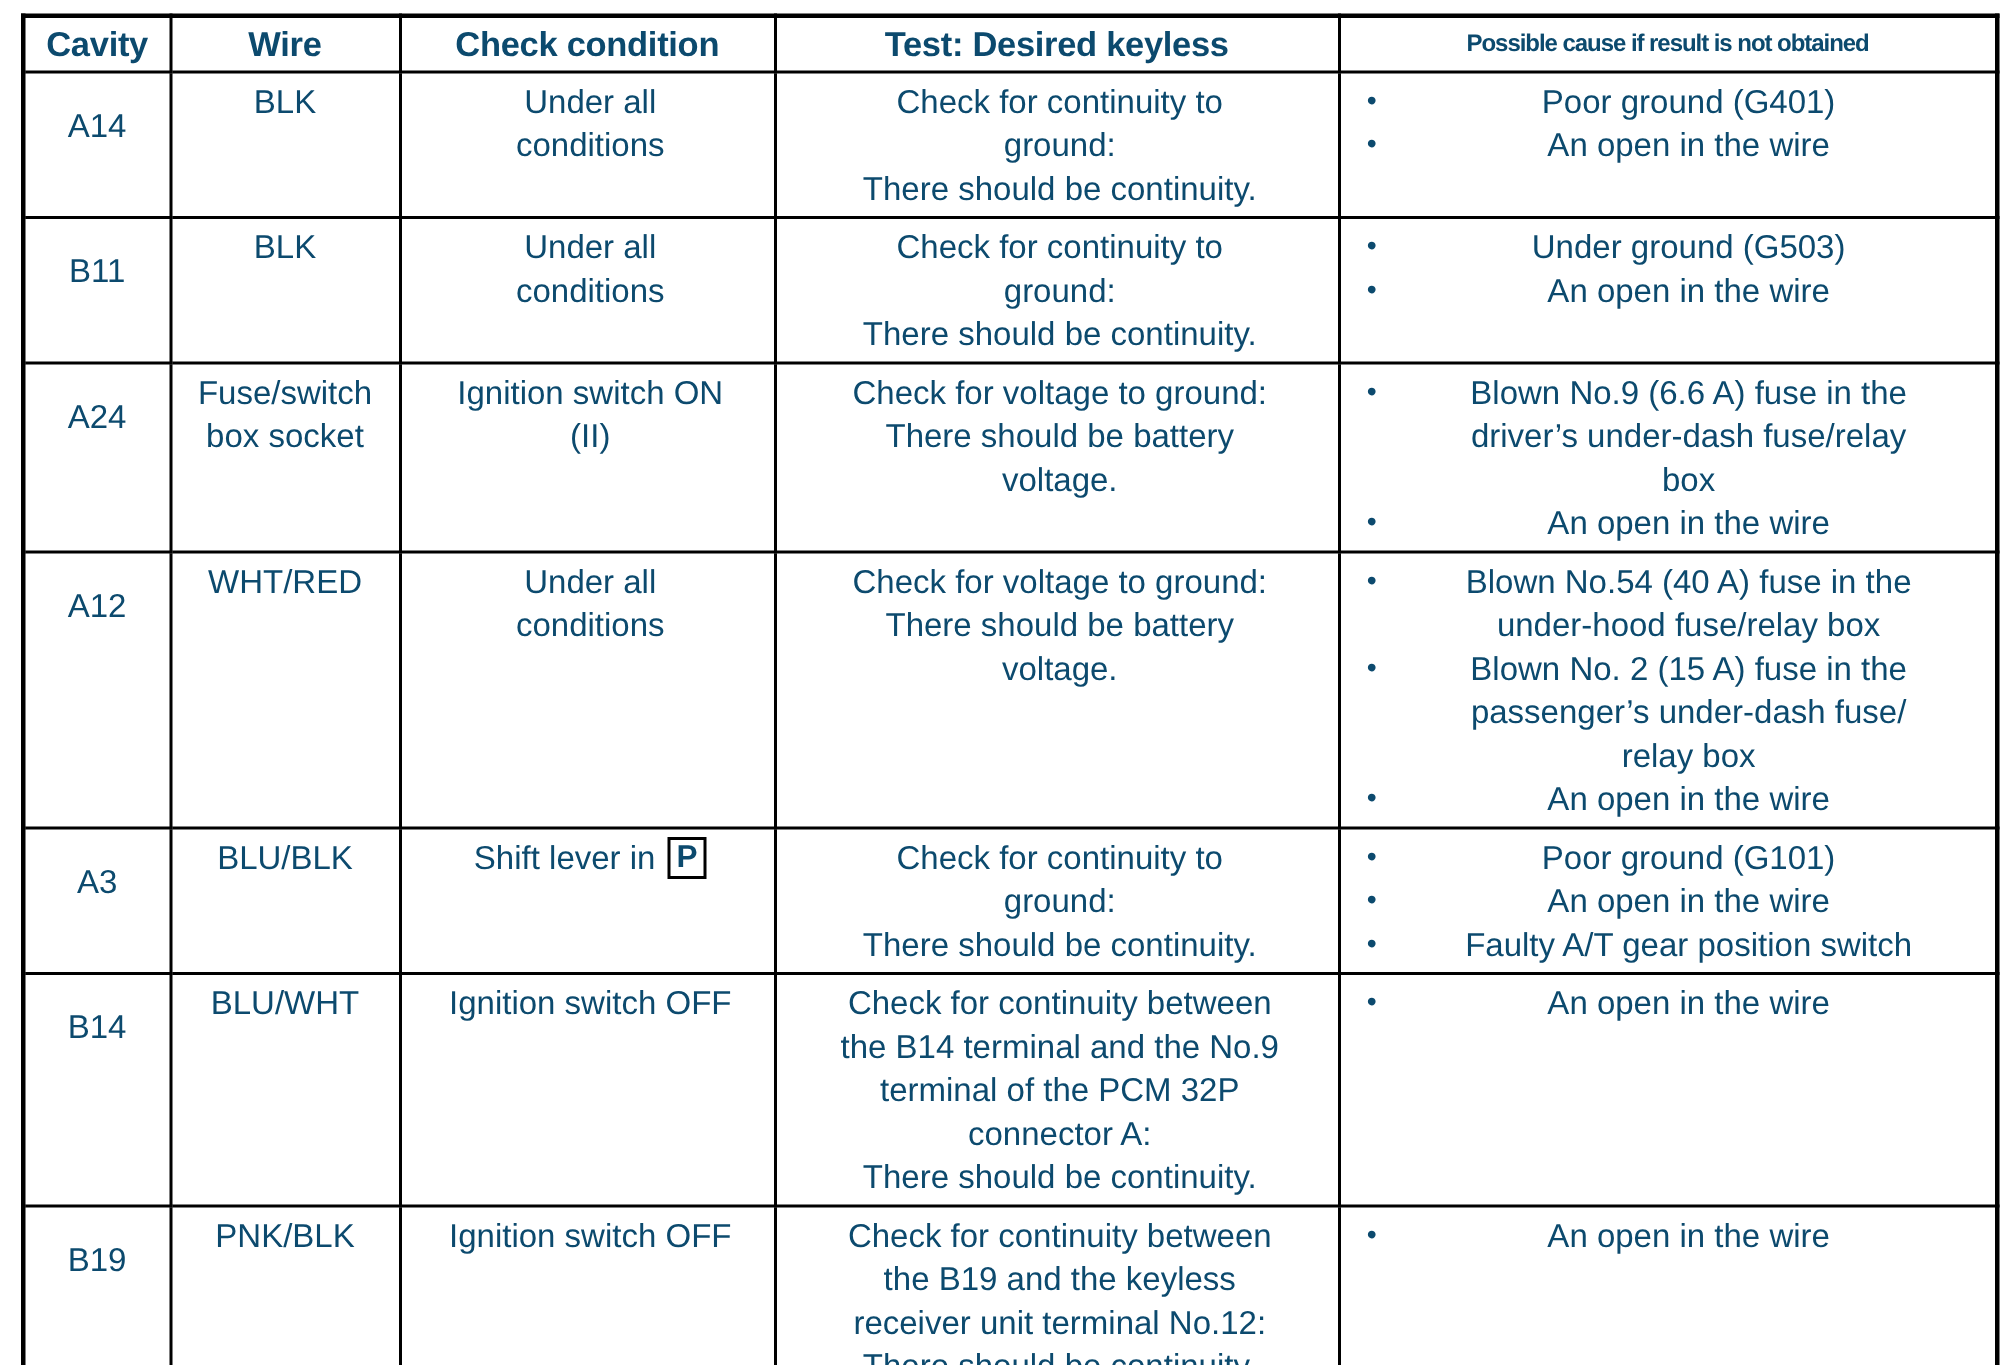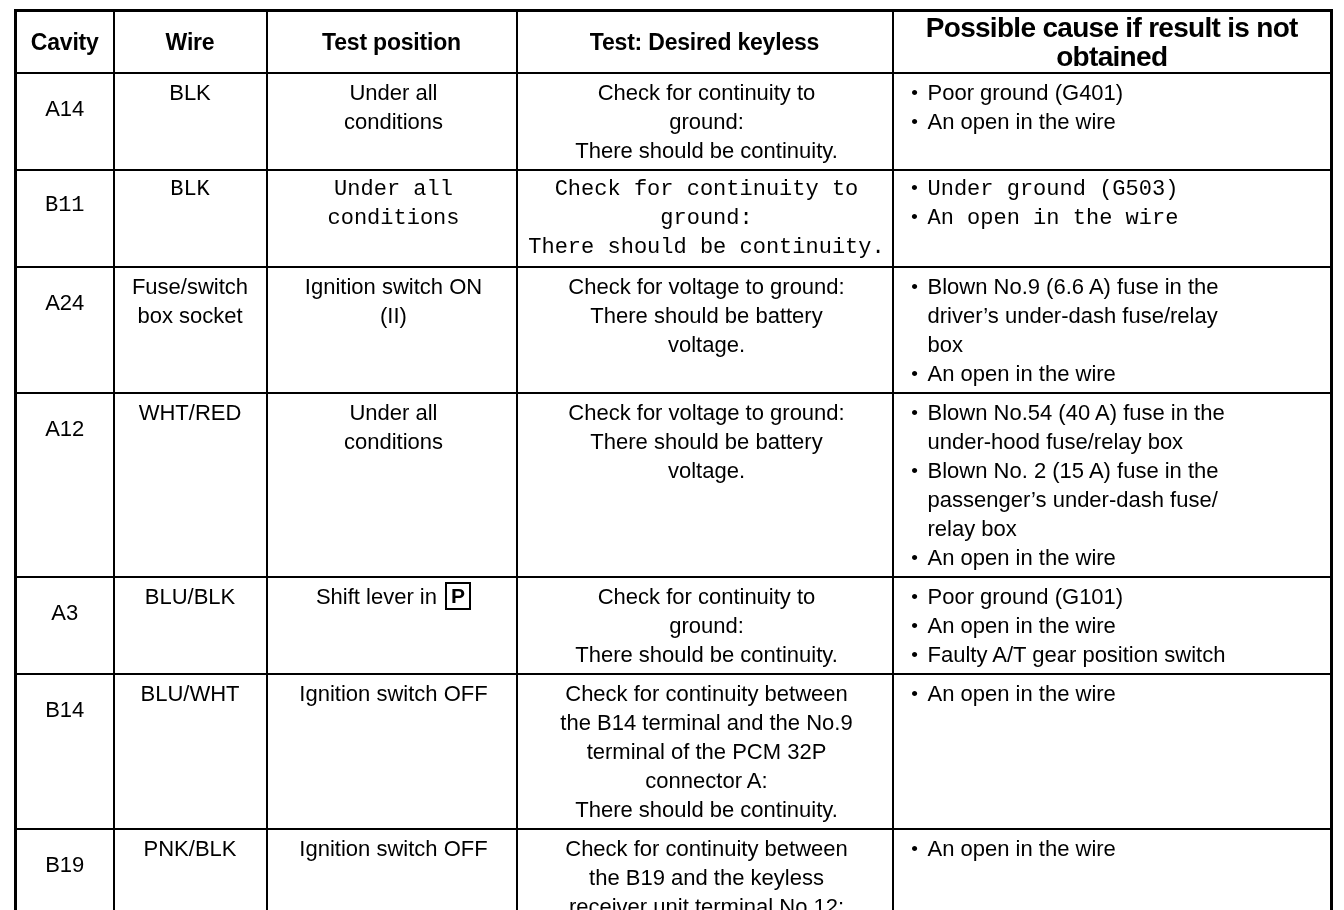--- a/index.html
+++ b/index.html
@@ -6,21 +6,21 @@
     margin: 0;
     padding: 0;
     background: #ffffff;
   }
   .page {
     position: relative;
     width: 1344px;
     height: 910px;
     background: #ffffff;
     font-family: "Liberation Sans", sans-serif;
-    color: #000000;
+    color: #0c4a6e;
     -webkit-font-smoothing: antialiased;
   }
   table.tt {
     position: absolute;
     left: 14px;
     top: 9px;
     width: 1319px;
     border-collapse: collapse;
     table-layout: fixed;
     border: 3px solid #000000;
@@ -35,21 +35,21 @@
   table.tt th {
     height: 33px;
     vertical-align: middle;
     text-align: center;
     font-weight: bold;
     font-size: 23px;
     letter-spacing: -0.2px;
     padding: 1px 2px;
   }
   table.tt th.th-cause {
-    font-size: 28px;
+    font-size: 16px;
     letter-spacing: -0.7px;
   }
   td.c-cavity {
     text-align: center;
     padding: 20px 2px;
   }
   td.c-wire {
     text-align: center;
     padding: 4px 2px;
     white-space: pre-line;
@@ -69,34 +69,35 @@
   }
   .bullet {
     flex: 0 0 26px;
     text-align: center;
     font-size: 19px;
     line-height: 29px;
   }
   .cause-text {
     flex: 1 1 auto;
     white-space: pre-line;
+    text-align: center;
   }
   .boxed {
     display: inline-block;
     border: 2px solid #000000;
     padding: 0 4px;
     margin-left: 2px;
     font-weight: bold;
     line-height: 24px;
     font-size: 21px;
     vertical-align: 1px;
   }
   
   tbody tr:nth-child(1) { height: 88px; }
-  tbody tr:nth-child(2) { height: 96px; font-family: Liberation Mono, monospace; }
+  tbody tr:nth-child(2) { height: 96px; }
   tbody tr:nth-child(3) { height: 118px; }
   tbody tr:nth-child(4) { height: 176px; }
   tbody tr:nth-child(5) { height: 90px; }
   tbody tr:nth-child(6) { height: 150px; }
   tbody tr:nth-child(7) { height: 120px; }
 </style>
 </head>
 <body>
 
 <div class="page">
@@ -105,21 +106,21 @@
       <col style="width:98px">
       <col style="width:153px">
       <col style="width:250px">
       <col style="width:376px">
       <col>
     </colgroup>
     <thead>
       <tr>
         <th>Cavity</th>
         <th>Wire</th>
-        <th>Test position</th>
+        <th>Check condition</th>
         <th>Test: Desired keyless</th>
         <th class="th-cause">Possible cause if result is not obtained</th>
       </tr>
     </thead>
     <tbody>
         <tr>
           <td class="c-cavity">A14</td>
           <td class="c-wire">BLK</td>
           <td class="c-cond">Under all
 conditions</td>

